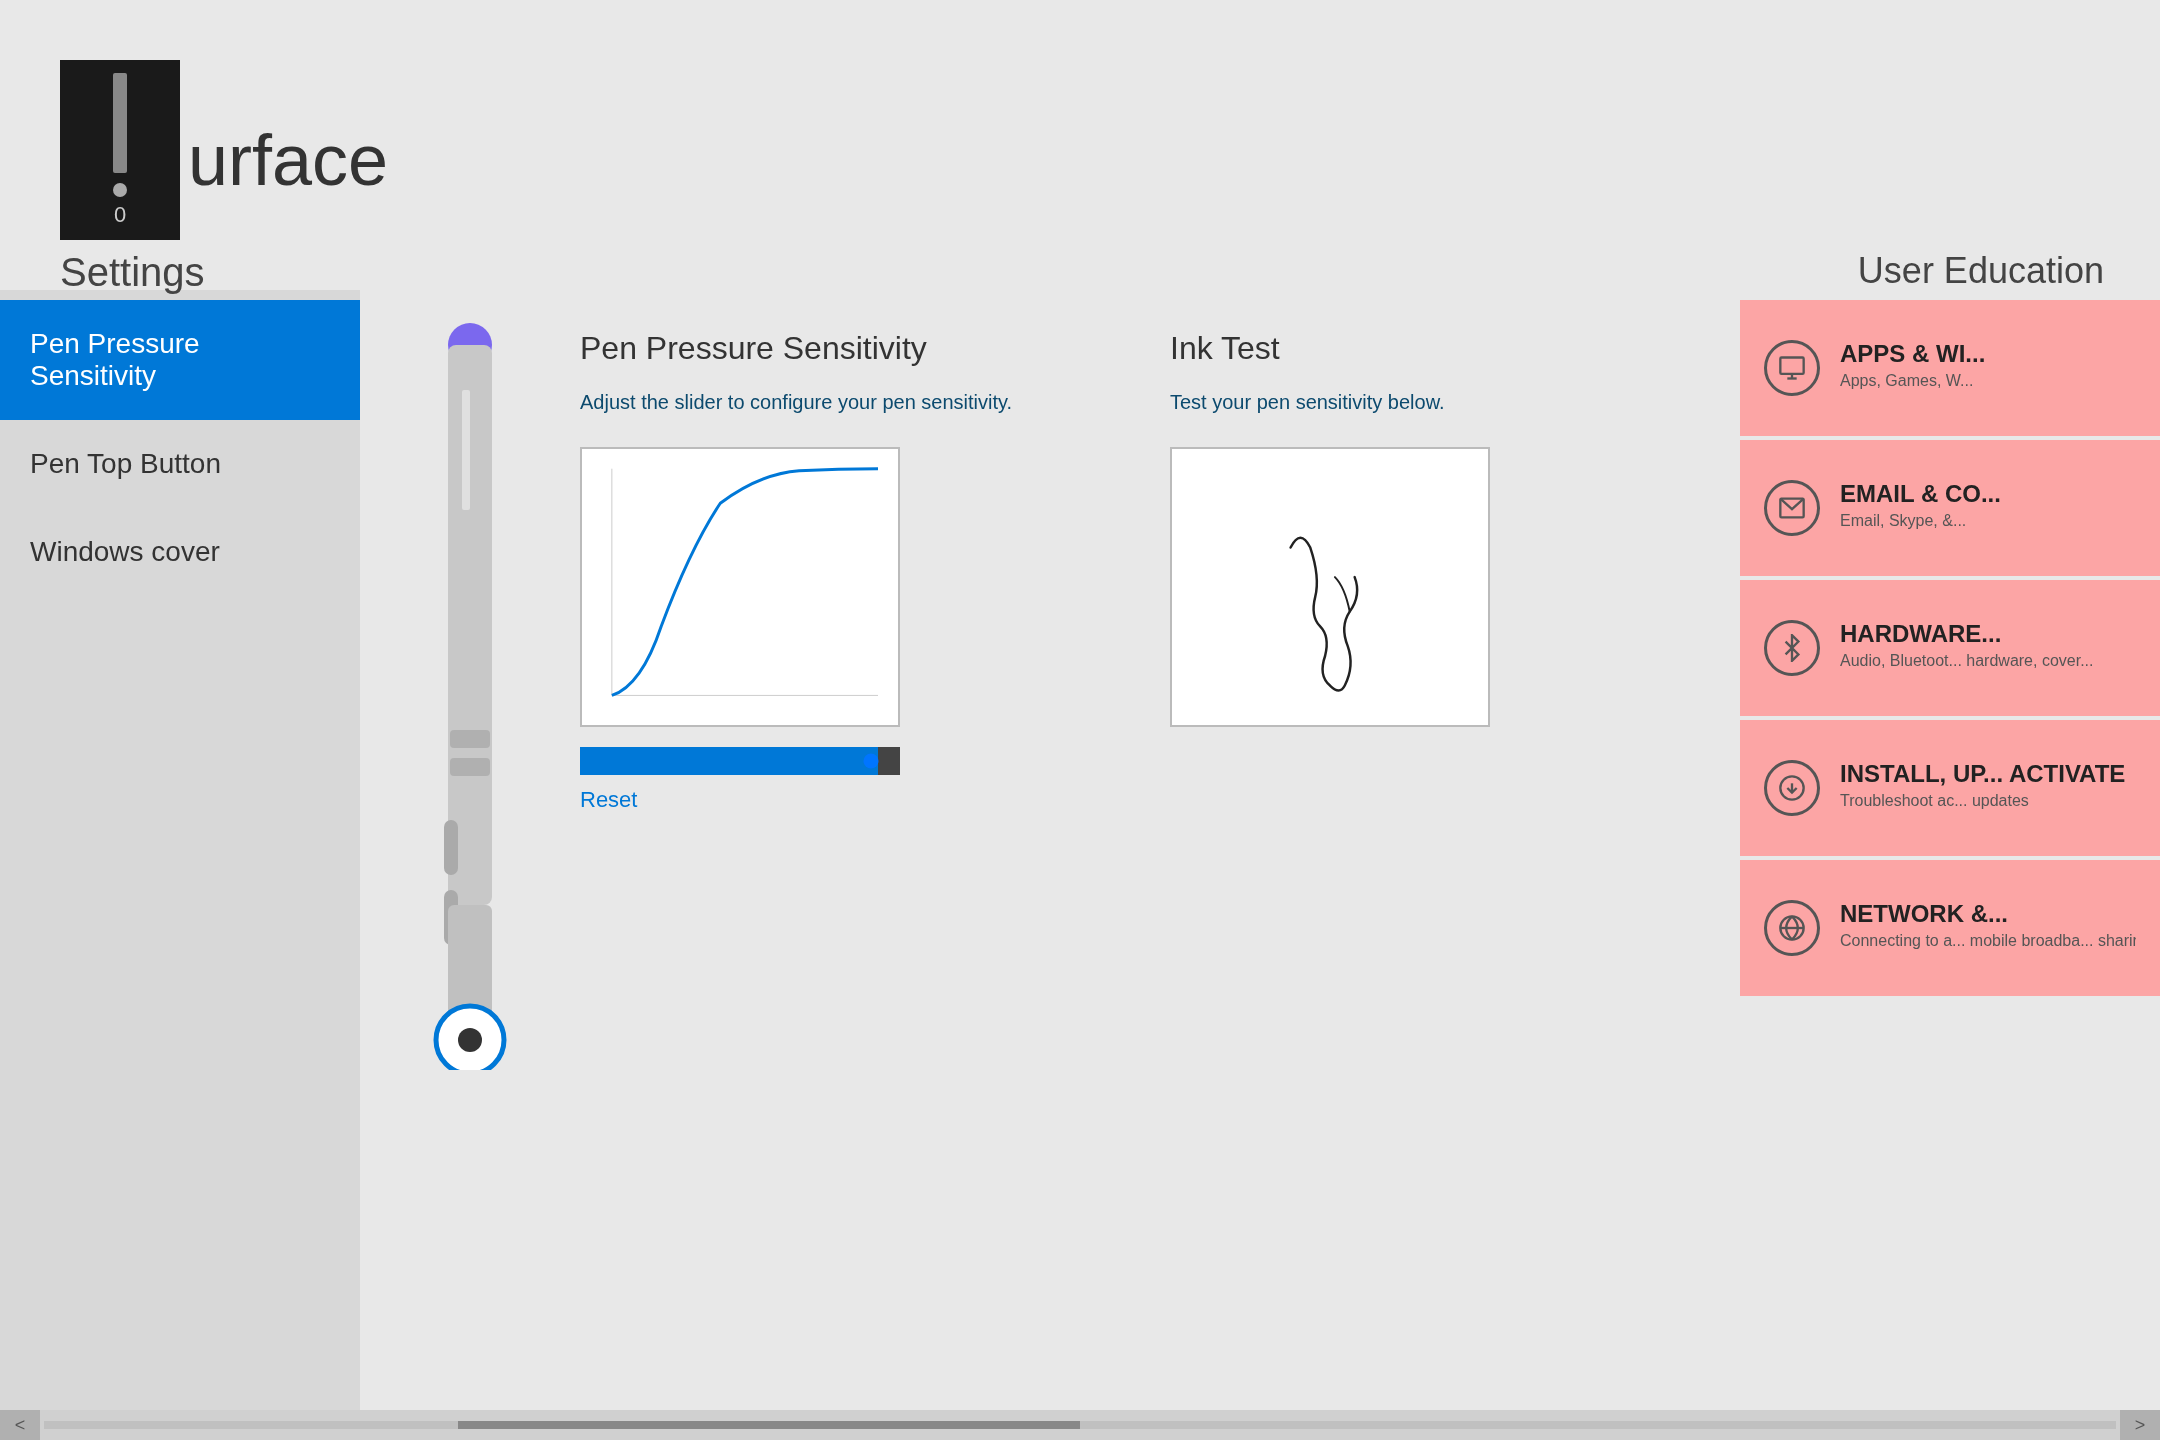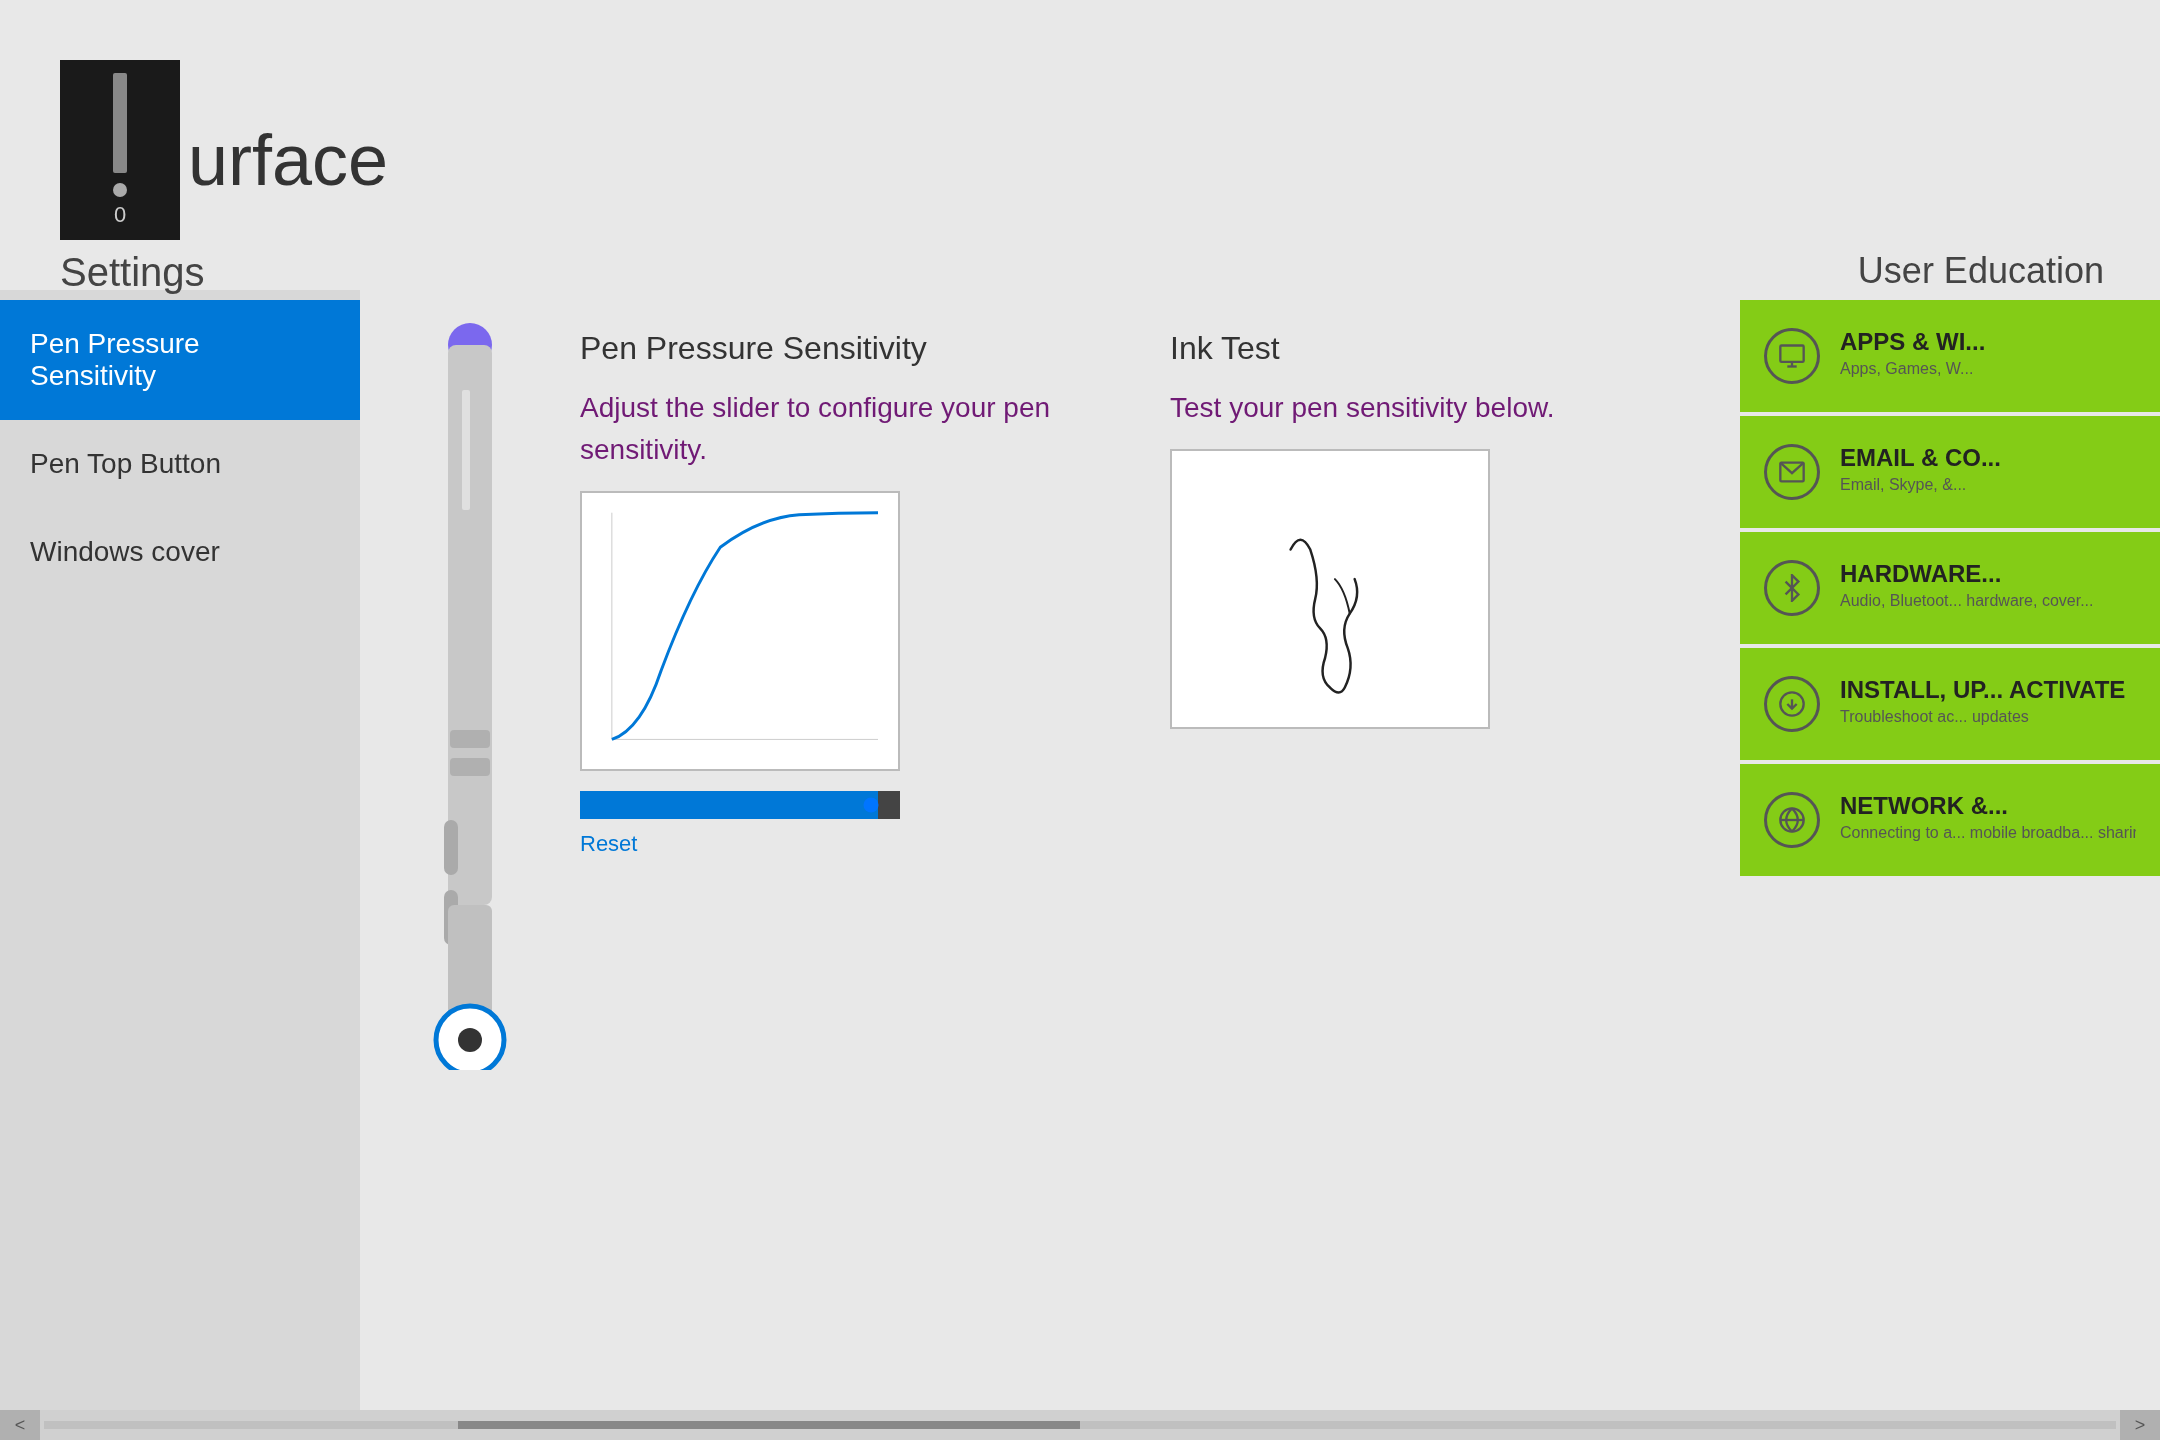--- a/index.html
+++ b/index.html
@@ -137,23 +137,23 @@
     .sensitivity-section {
       flex: 1;
     }
     .section-title {
       font-size: 32px;
       font-weight: 300;
       color: #333;
       margin-bottom: 20px;
     }
     .section-desc {
-      font-size: 28px;
-      color: #701a75;
-      margin-bottom: 20px;
+      font-size: 20px;
+      color: #0c4a6e;
+      margin-bottom: 30px;
       line-height: 1.5;
     }
 
     .curve-chart {
       width: 320px;
       height: 280px;
       border: 2px solid #bbb;
       background: white;
       position: relative;
       margin-bottom: 20px;
@@ -189,22 +189,22 @@
     .right-panel {
       width: 420px;
       flex-shrink: 0;
       display: flex;
       flex-direction: column;
       gap: 4px;
       padding-top: 10px;
       overflow: hidden;
     }
     .edu-card {
-      background: #84cc16;
-      padding: 28px 24px;
+      background: #fca5a5;
+      padding: 40px 24px;
       display: flex;
       align-items: flex-start;
       gap: 20px;
       cursor: pointer;
     }
     .edu-icon {
       width: 56px;
       height: 56px;
       border: 3px solid #555;
       border-radius: 50%;

